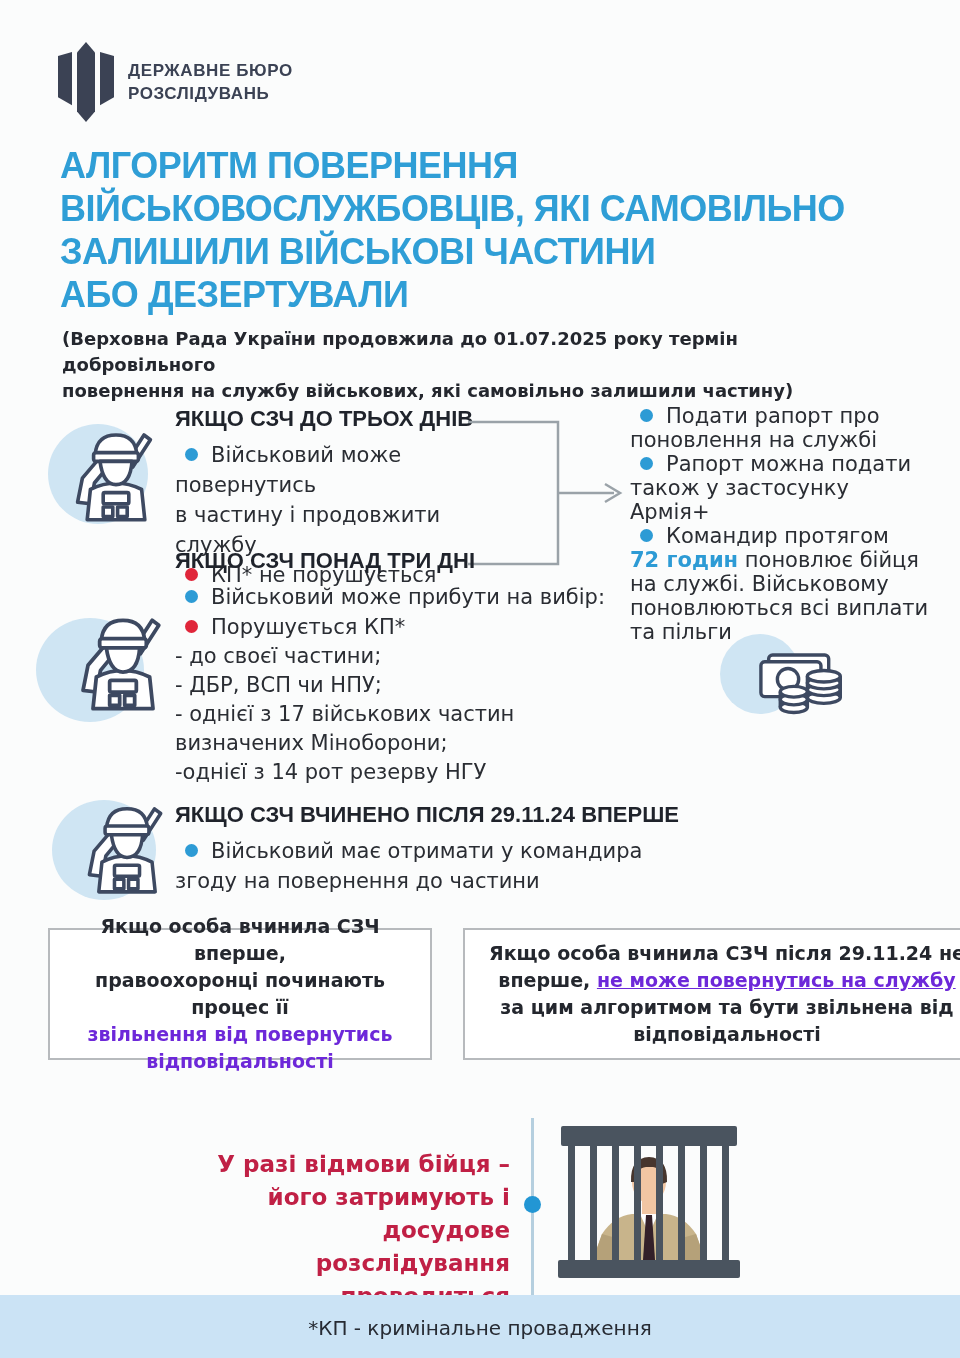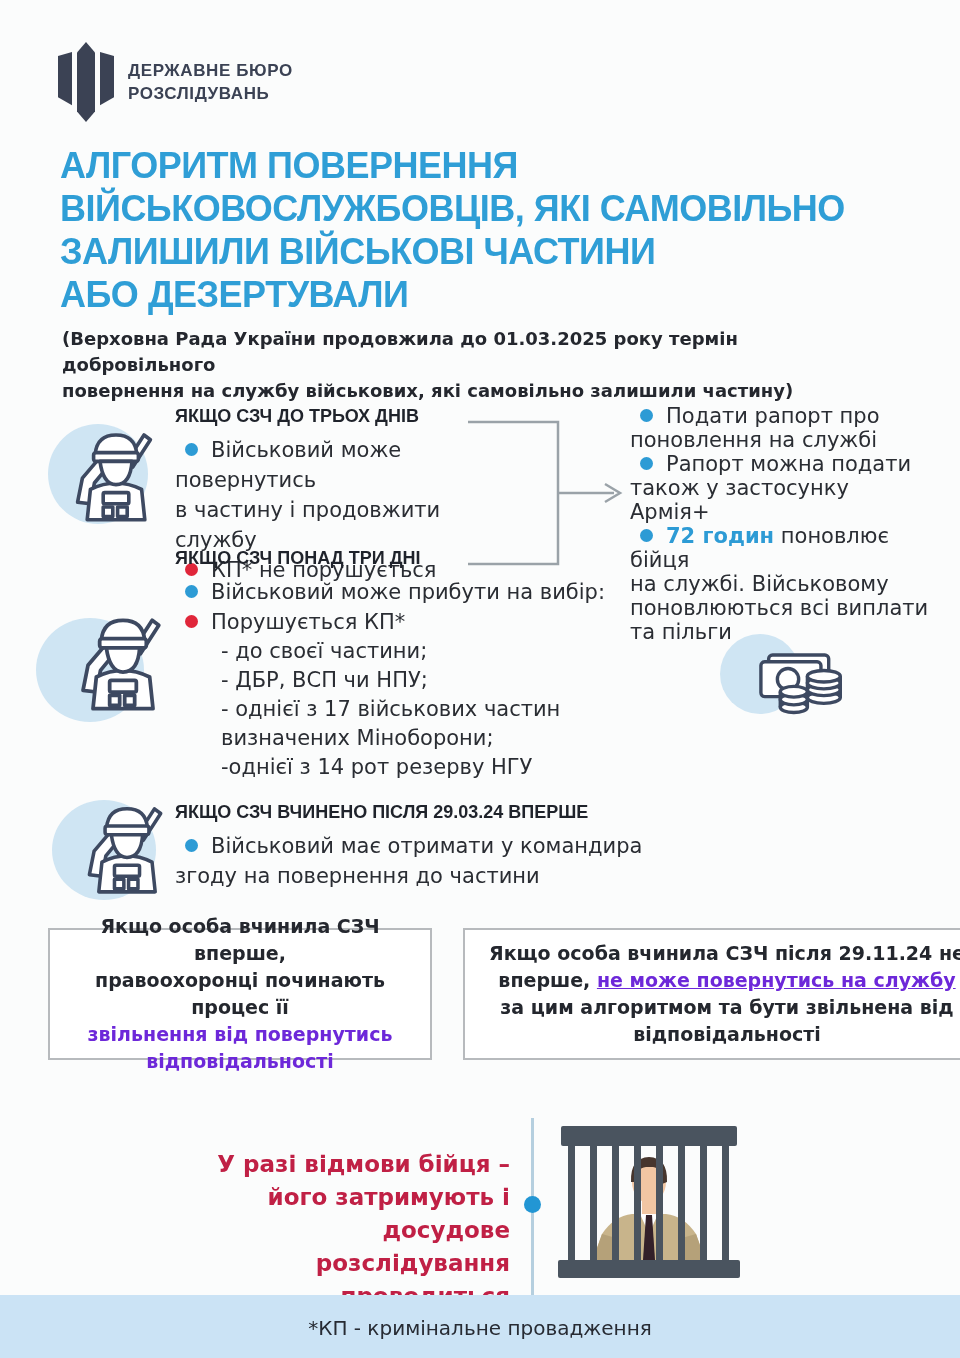--- a/index.html
+++ b/index.html
@@ -24,29 +24,29 @@
     font-size:36px;line-height:43px;letter-spacing:-.5px;
     color:#2f9ed6;white-space:pre-line;
   }
   .subtitle{
     position:absolute;left:62px;top:326px;width:820px;margin:0;
     font-weight:bold;font-size:18px;line-height:26px;color:#24272e;white-space:pre-line;
   }
   
   .sec{position:absolute;}
   .sec h2{margin:0 0 8px 0;font-family:"Liberation Sans",sans-serif;font-weight:bold;
-    font-size:18px;letter-spacing:0;color:#1f232b;}
+    font-size:22px;letter-spacing:0;color:#1f232b;}
   .b,.opt{margin:0;font-size:21px;line-height:30px;color:#2a2d33;white-space:pre-line;}
   .dot{display:inline-block;width:13px;height:13px;border-radius:50%;margin:0 13px 3px 10px;vertical-align:middle;}
   .dot.red{background:#e0263a;}
   .dot.blue{background:#2d9bd5;}
   .hl{color:#2d9bd5;font-weight:bold;}
   .sec1{left:175px;top:406px;width:345px;}
   .sec2{left:175px;top:548px;width:440px;}
-  .sec2 .opt{line-height:29px;margin-left:46px;}
+  .sec2 .opt{line-height:29px;}
   .sec3{left:175px;top:802px;width:590px;}
   
   .iconwrap{position:absolute;}
   .iconwrap .circle{position:absolute;border-radius:50%;background:#cfe5f3;}
   .iconwrap svg{position:absolute;}
   .iw1 .circle{left:0;top:4px;width:100px;height:100px;}
   .iw1 svg{left:20px;top:0;}
   .iw2 .circle{left:0;top:14px;width:108px;height:104px;}
   .iw2 svg{left:37px;top:0;}
   .iw3 .circle{left:0;top:6px;width:104px;height:100px;}
@@ -92,21 +92,21 @@
     <div class="logo-text">
         <div>ДЕРЖАВНЕ БЮРО</div>
         <div>РОЗСЛІДУВАНЬ</div>
       </div>
   </header>
 
   <h1 class="title">АЛГОРИТМ ПОВЕРНЕННЯ
 ВІЙСЬКОВОСЛУЖБОВЦІВ, ЯКІ САМОВІЛЬНО
 ЗАЛИШИЛИ ВІЙСЬКОВІ ЧАСТИНИ
 АБО ДЕЗЕРТУВАЛИ</h1>
-  <p class="subtitle">(Верховна Рада України продовжила до 01.03.2025 року термін добровільного
+  <p class="subtitle">(Верховна Рада України продовжила до 01.07.2025 року термін добровільного
 повернення на службу військових, які самовільно залишили частину)</p>
 
   <div class="iconwrap iw1" style="left:48px;top:420px;width:150px;height:112px;">
     <span class="circle"></span>
     <svg width="96" height="110" viewBox="0 0 120 124" fill="#fff" stroke="#3d4961" stroke-width="4.5" stroke-linecap="round" stroke-linejoin="round">
         <path d="M95 12 l8 6 -22 34 -8 -6 z"></path>
         <path d="M12 96 L18 66 L40 40 L52 49 L33 72 L28 98 Z"></path>
         <path d="M28 80 Q60 64 92 80 L96 118 L24 118 Z"></path>
         <path d="M34 36 Q36 12 60 12 Q84 12 86 36 Z"></path>
         <rect x="32" y="34" width="56" height="11" rx="3"></rect>
@@ -128,21 +128,22 @@
       <path d="M4 12 L94 12 L94 154 L4 154"></path>
       <path d="M94 83 L150 83"></path>
       <path d="M141 74 L156 83 L141 92"></path>
     </svg>
 
   <aside class="right-col">
     <p class="b"><span class="dot blue"></span><span>Подати рапорт про
 поновлення на службі</span></p>
     <p class="b"><span class="dot blue"></span><span>Рапорт можна подати
 також у застосунку Армія+</span></p>
-    <p class="b"><span class="dot blue"></span><span><span class="hl">72 годин</span><span> поновлює бійця
+    <p class="b"><span class="dot blue"></span><span><span>Командир протягом
+</span><span class="hl">72 годин</span><span> поновлює бійця
 на службі. Військовому
 поновлюються всі виплати
 та пільги</span></span></p>
   </aside>
 
   <div class="iconwrap iwm" style="left:720px;top:634px;width:140px;height:86px;">
     <span class="circle"></span>
     <svg width="92" height="64" viewBox="0 0 95 64" fill="#fff" stroke="#3d4961" stroke-width="3.5" stroke-linejoin="round">
         <rect x="11" y="2" width="62" height="36" rx="4"></rect>
         <rect x="3" y="9" width="62" height="36" rx="4"></rect>
@@ -200,21 +201,21 @@
         <path d="M34 36 Q36 12 60 12 Q84 12 86 36 Z"></path>
         <rect x="32" y="34" width="56" height="11" rx="3"></rect>
         <path d="M40 45 L80 45 Q78 74 60 74 Q44 74 40 45 Z"></path>
         <rect x="44" y="84" width="32" height="14" rx="2"></rect>
         <rect x="44" y="102" width="12" height="12"></rect>
         <rect x="62" y="102" width="12" height="12"></rect>
       </svg>
   </div>
 
   <section class="sec sec3">
-    <h2>ЯКЩО СЗЧ ВЧИНЕНО ПІСЛЯ 29.03.24 ВПЕРШЕ</h2>
+    <h2>ЯКЩО СЗЧ ВЧИНЕНО ПІСЛЯ 29.11.24 ВПЕРШЕ</h2>
     <p class="b"><span class="dot blue"></span><span>Військовий має отримати у командира
 згоду на повернення до частини</span></p>
   </section>
 
   <div class="box box1">
     <p><span>Якщо особа вчинила СЗЧ вперше,
 правоохоронці починають процес її
 </span><span class="blue-text">звільнення від повернутись відповідальності</span></p>
   </div>
   <div class="box box2">

